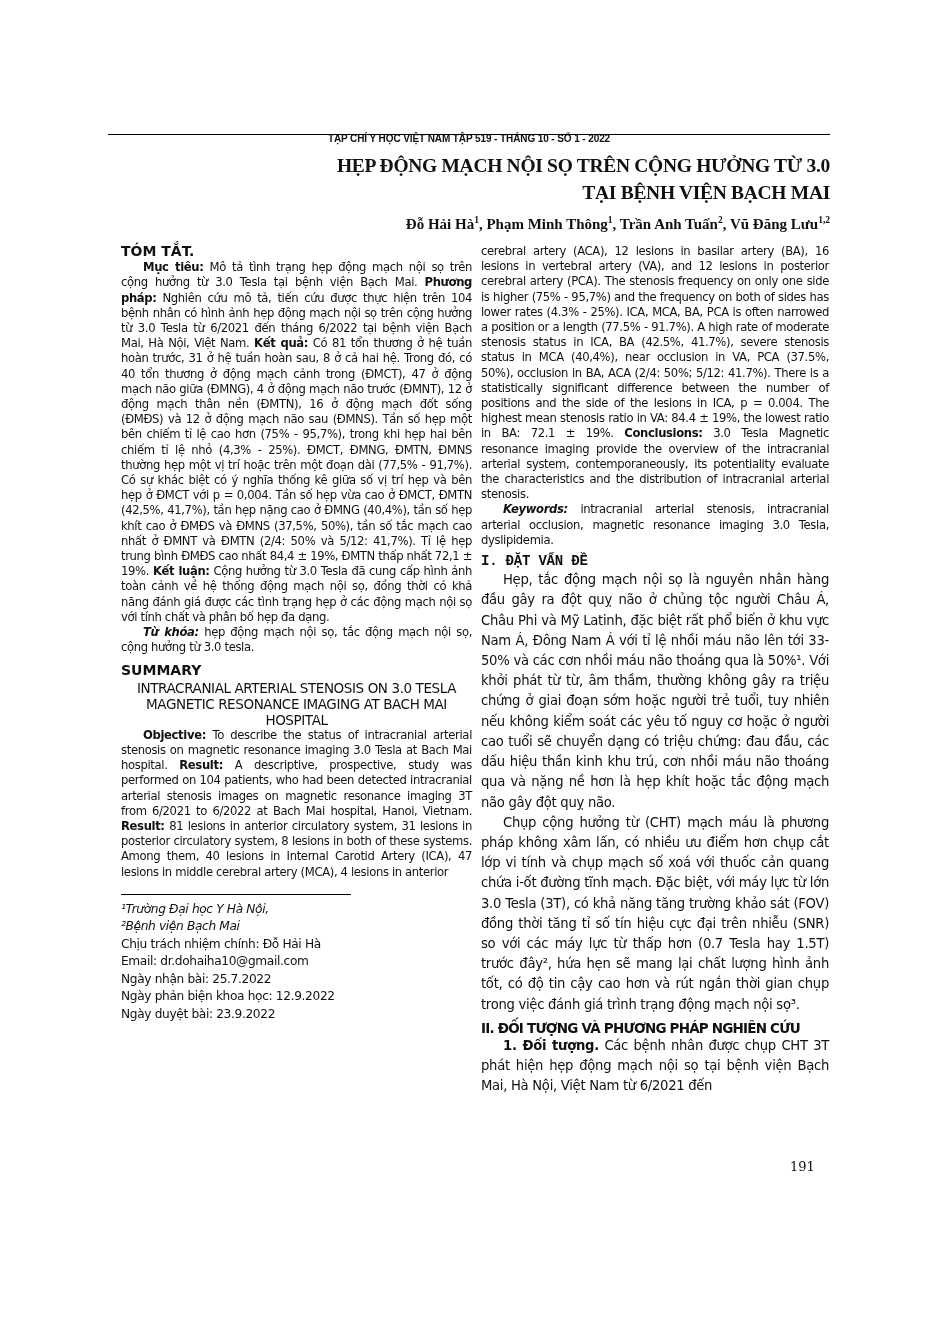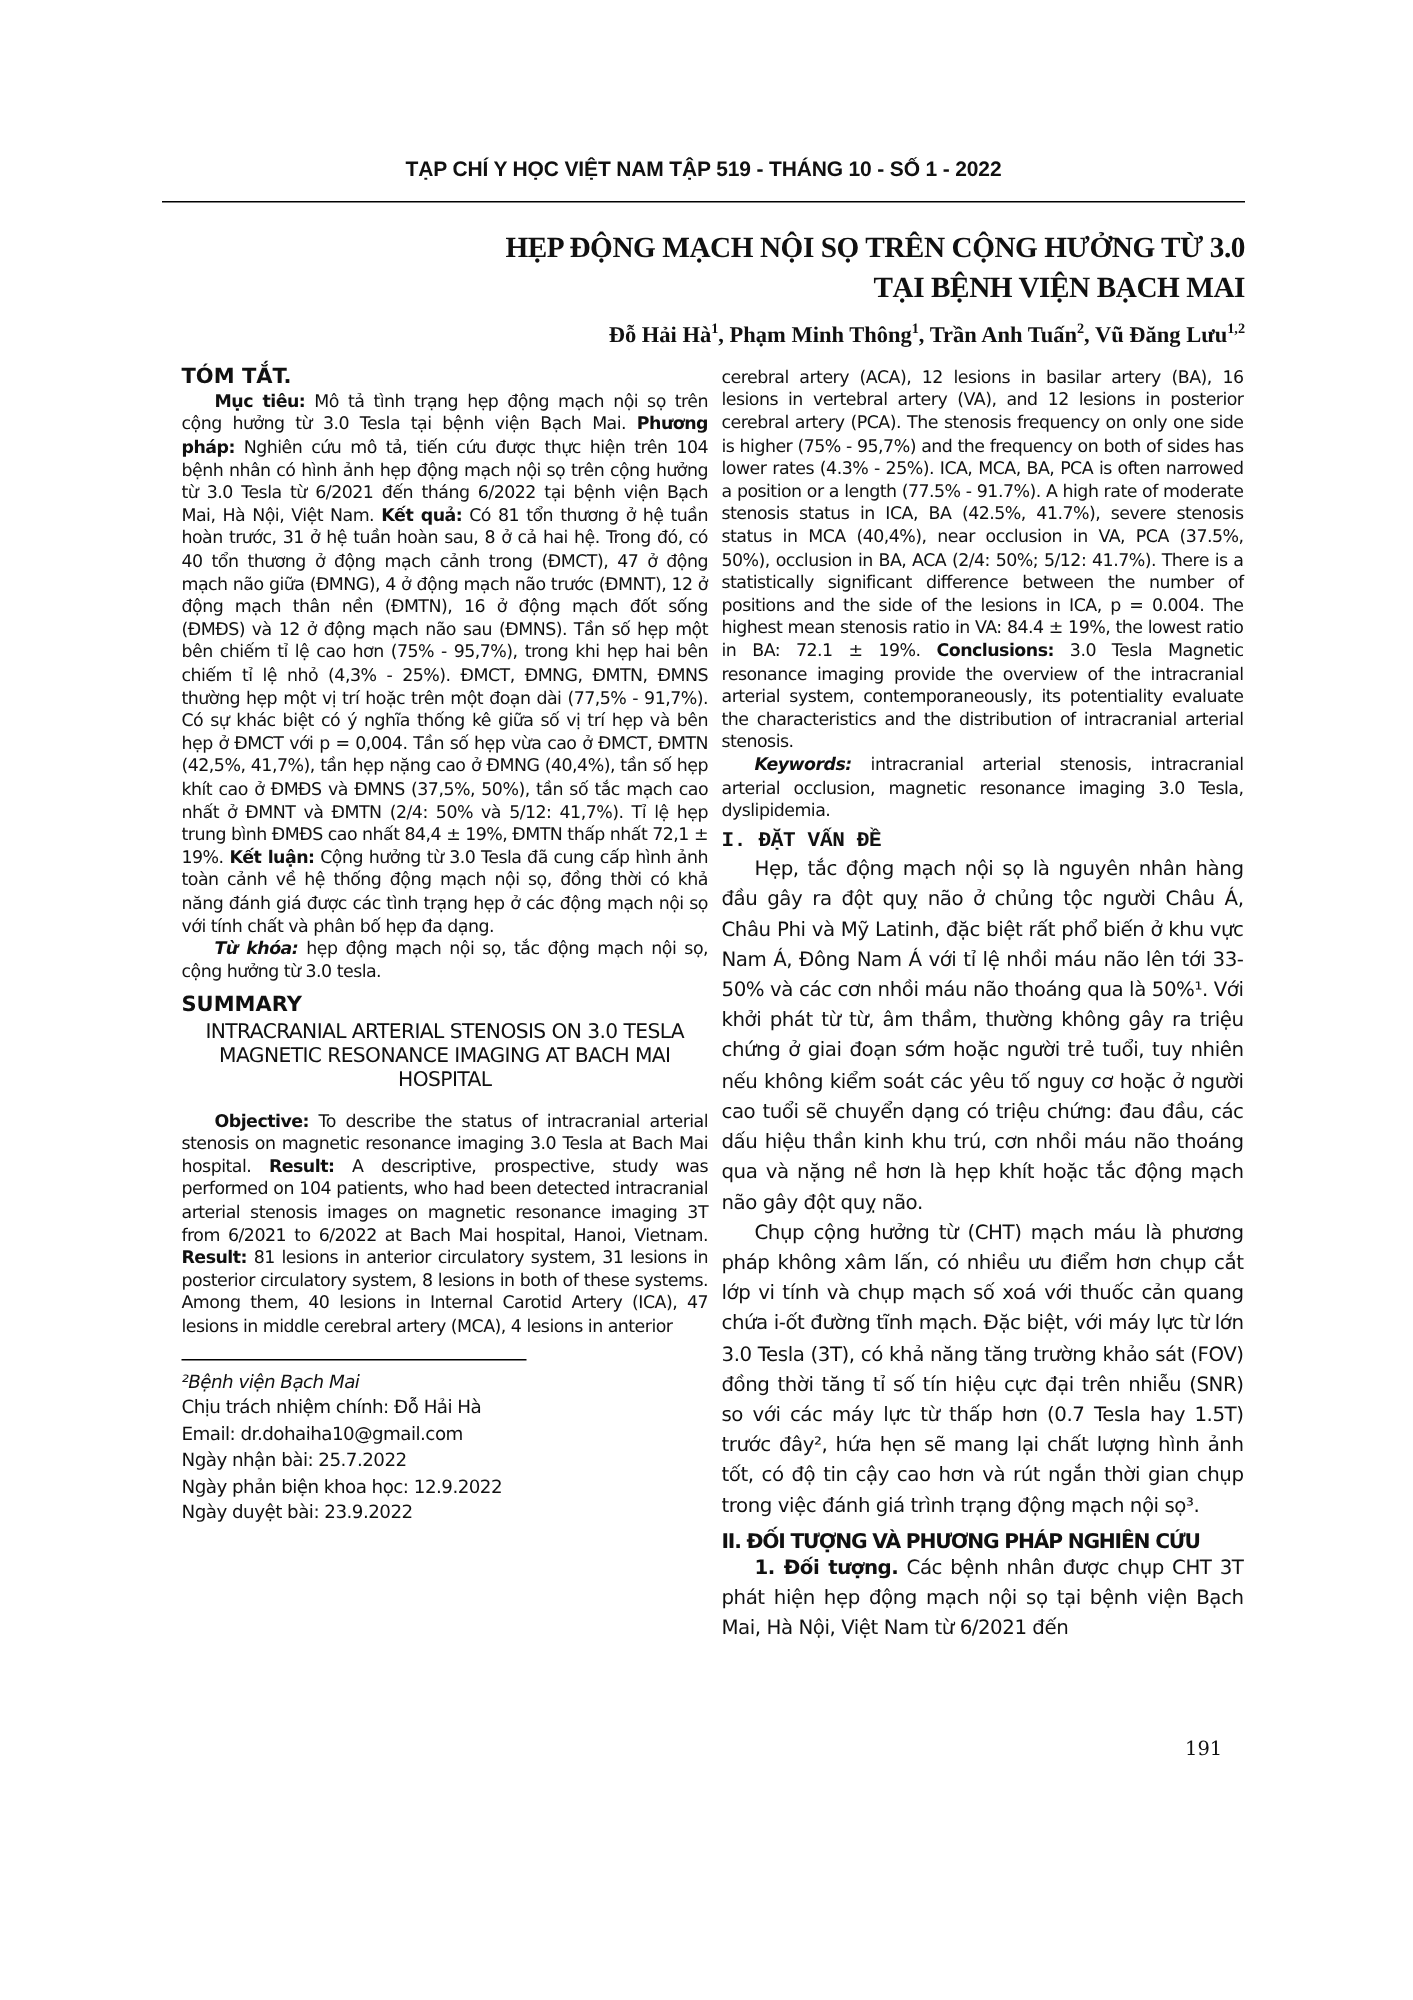--- a/index.html
+++ b/index.html
@@ -1,42 +1,42 @@
 <!DOCTYPE html>
 <html><head>
 <meta charset="utf-8">
 <style>
   html, body { margin: 0; padding: 0; background: #ffffff; }
   body { width: 942px; height: 1333px; position: relative; overflow: hidden; color: #111; }
   .page { position: absolute; left: 0; top: 0; width: 942px; height: 1333px; }
   .running-head {
-    position: absolute; left: 108px; width: 722px; top: 104px;
+    position: absolute; left: 108px; width: 722px; top: 133px;
     text-align: center; font-family: "Liberation Sans", sans-serif;
-    font-weight: bold; font-size: 14px; letter-spacing: -0.1px;
+    font-weight: bold; font-size: 10px; letter-spacing: -0.1px;
   }
   .head-rule { position: absolute; left: 108px; width: 722px; top: 134px; height: 0; border-top: 1.5px solid #000; }
   .title {
     position: absolute; left: 108px; width: 722px; top: 152px;
     text-align: right; font-family: "Liberation Serif", serif; font-weight: bold;
     font-size: 19.5px; line-height: 27px; letter-spacing: -0.3px;
   }
   .authors {
     position: absolute; right: 112px; top: 215px;
     font-family: "Liberation Serif", serif; font-weight: bold; font-size: 15px;
   }
   .authors sup { font-size: 9.5px; }
   .col { position: absolute; font-family: "DejaVu Sans", sans-serif; font-size: 11.6px; line-height: 15.2px; text-align: justify; letter-spacing: -0.35px; }
   .col-left { left: 121px; width: 351px; top: 244px; }
   .col-right { left: 481px; width: 348px; top: 244px; }
   .h-abs { font-weight: bold; font-size: 14px; letter-spacing: 0; margin: 0 0 1px 0; }
   p { margin: 0; }
   .indent { text-indent: 22px; }
   .b { font-weight: bold; }
   .bi { font-weight: bold; font-style: italic; }
-  .en-title { text-align: center; font-size: 13.5px; line-height: 16px; margin: 1px 0 12px 0; letter-spacing: -0.4px; }
+  .en-title { text-align: center; font-size: 13.5px; line-height: 16px; margin: 1px 0 0 0; letter-spacing: -0.4px; }
   .h-sec { font-weight: bold; font-size: 14px; letter-spacing: -0.2px; margin: 6px 0 1px 0; font-family: Liberation Mono, monospace; }
   .body-vn { font-size: 13.2px; line-height: 20.2px; letter-spacing: -0.3px; }
   .fn-rule { width: 230px; border-top: 1.5px solid #000; margin: 14px 0 6px 0; }
   .fn { text-align: left; font-size: 12.2px; line-height: 17.5px; }
   .fn-i { font-style: italic; }
   .page-num { position: absolute; left: 790px; top: 1159px; font-family: "DejaVu Serif", serif; font-size: 13px; }
   .h-sec2 { font-weight: bold; font-size: 13.5px; letter-spacing: -0.8px; margin: 6px 0 0 0; }
 </style>
 </head>
 <body>
@@ -70,20 +70,21 @@
     <div class="h-abs" style="margin-top:8px">SUMMARY</div>
     <div class="en-title">INTRACRANIAL ARTERIAL STENOSIS ON 3.0 TESLA MAGNETIC RESONANCE IMAGING AT BACH MAI HOSPITAL</div>
     <p class="indent">
       <span class="b">Objective:</span><span> To describe the status of intracranial arterial stenosis on magnetic resonance imaging 3.0 Tesla at Bach Mai hospital.</span>
       <span class="b">Result:</span><span>  A descriptive, prospective, study was performed on 104 patients, who had been detected intracranial arterial stenosis images on magnetic resonance imaging 3T from 6/2021 to 6/2022 at Bach Mai hospital, Hanoi, Vietnam.</span>
       <span class="b">Result:</span><span> 81 lesions in anterior circulatory system, 31 lesions in posterior circulatory system, 8 lesions in both of these systems. Among them, 40 lesions in Internal Carotid Artery (ICA), 47 lesions in middle cerebral artery (MCA), 4 lesions in anterior</span>
     </p>
 
     <div class="fn-rule"></div>
     <div class="fn">
+      <div class="fn-i">¹Trường Đại học Y Hà Nội,</div>
       <div class="fn-i">²Bệnh viện Bạch Mai</div>
       <div>Chịu trách nhiệm chính: Đỗ Hải Hà</div>
       <div>Email: dr.dohaiha10@gmail.com</div>
       <div>Ngày nhận bài: 25.7.2022</div>
       <div>Ngày phản biện khoa học: 12.9.2022</div>
       <div>Ngày duyệt bài: 23.9.2022</div>
     </div>
   </div>
 
   <div class="col col-right">

